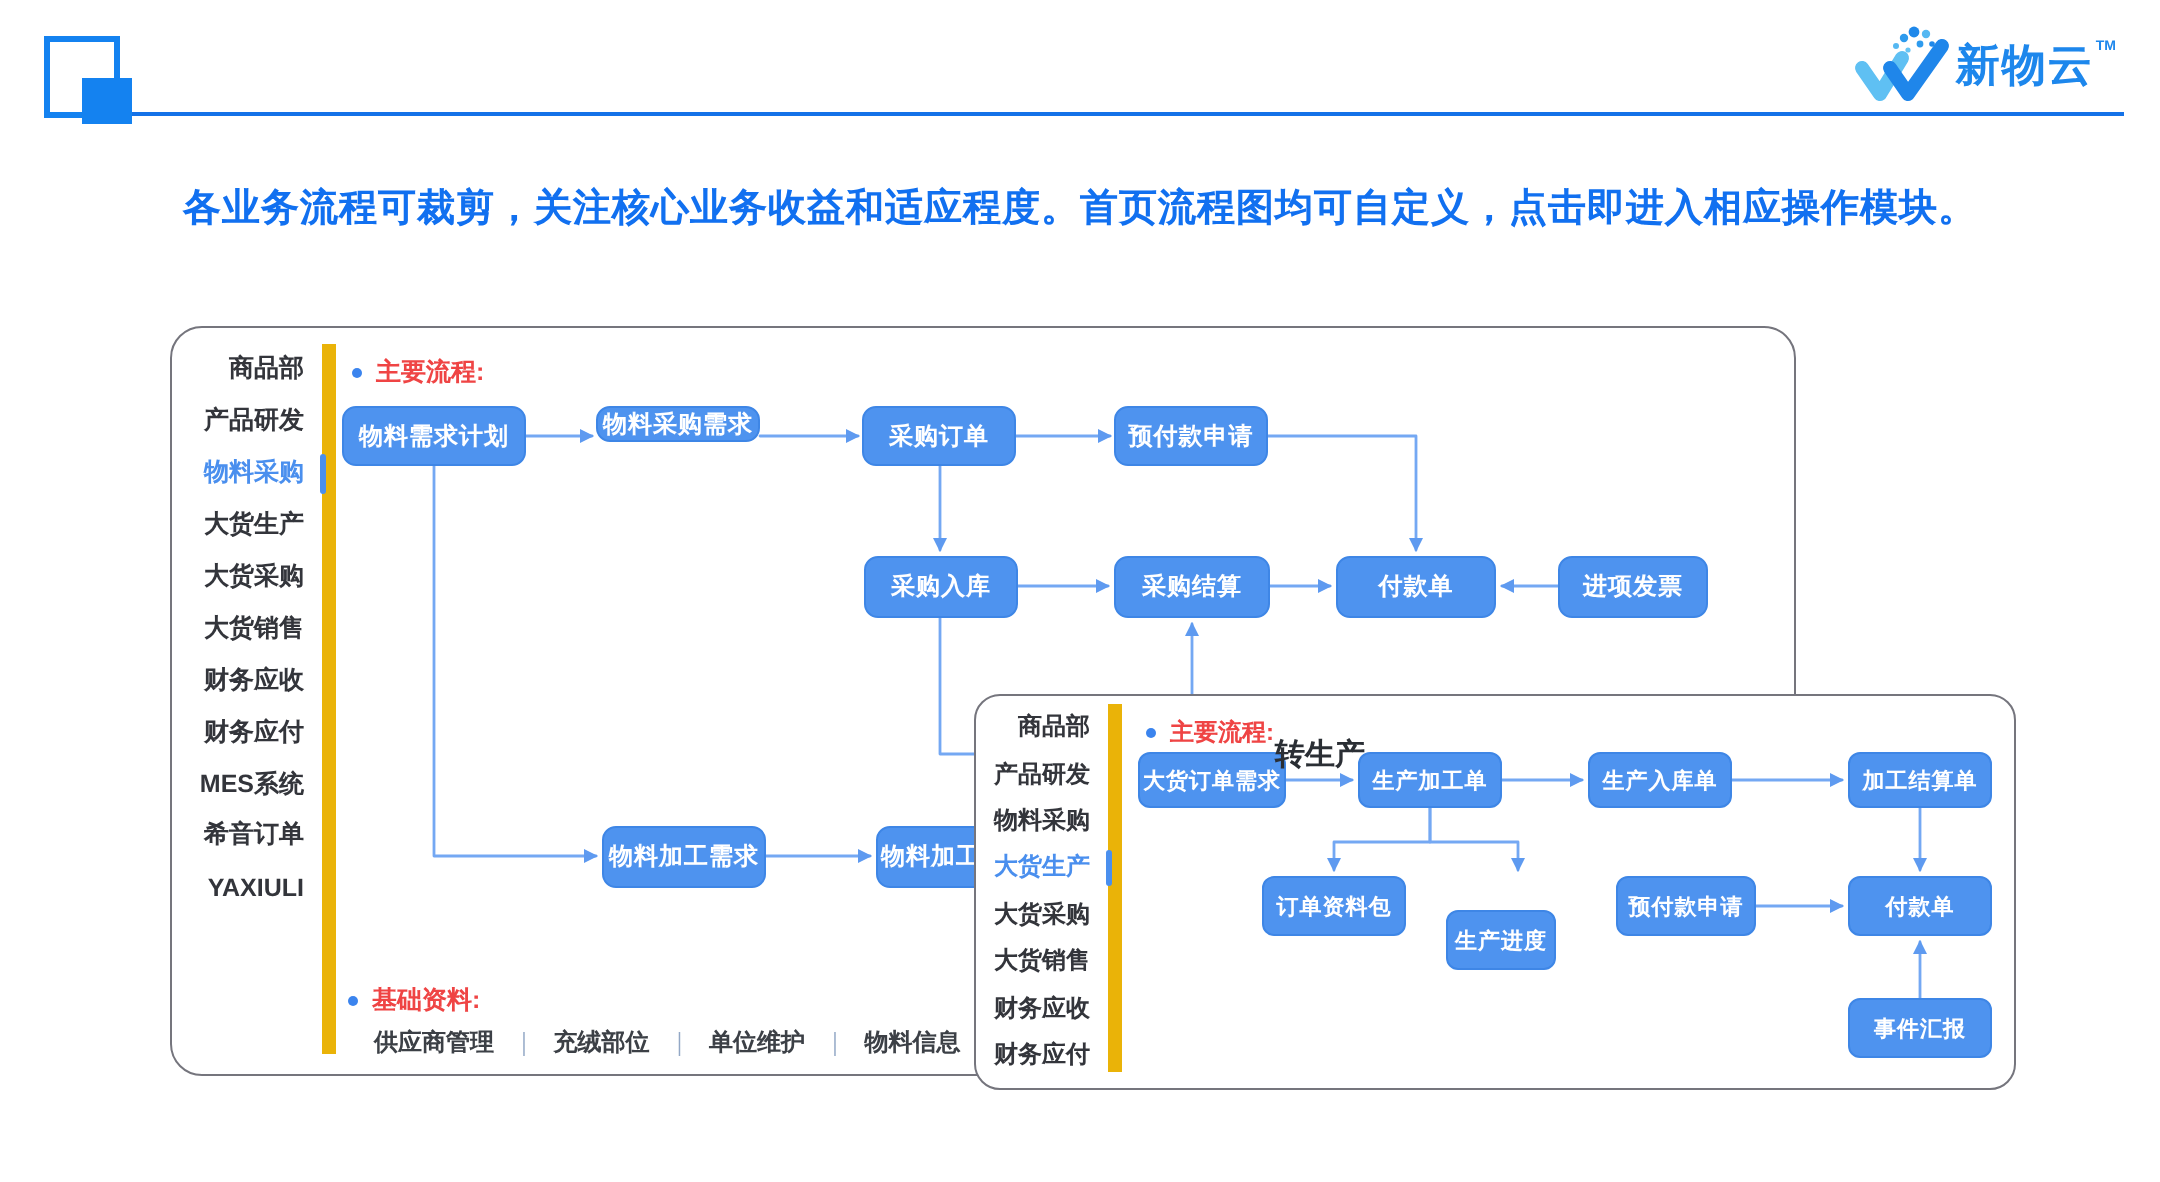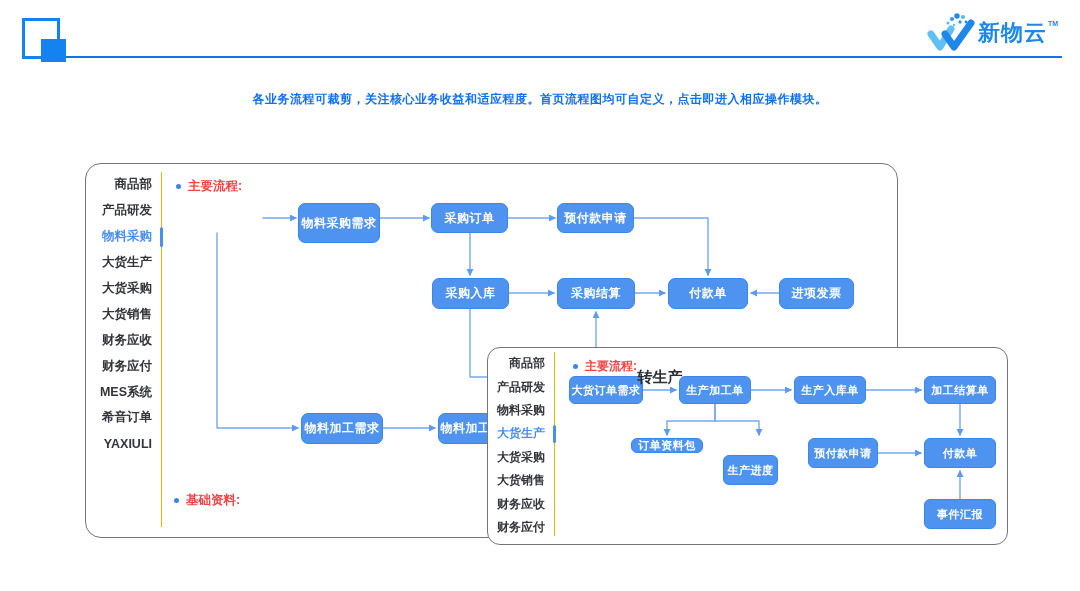--- a/index.html
+++ b/index.html
@@ -12,28 +12,28 @@
   .sq-fill{position:absolute;left:19px;top:25px;width:25px;height:23px;background:#1482f0;}
   .page-title{position:absolute;left:74px;top:16px;margin:0;font-size:26px;font-weight:bold;
               color:#0d6cdf;letter-spacing:2px;}
   .title-underline{position:absolute;left:66px;top:56px;width:996px;height:2.4px;background:#1472e8;}
   .logo{position:absolute;right:22px;top:12px;display:flex;align-items:flex-start;}
   .logo-text{font-size:22px;font-weight:bold;color:#1d87ec;letter-spacing:1px;margin-top:6px;}
   .logo-tm{font-size:7px;color:#1d87ec;font-weight:bold;margin-top:8px;margin-left:1px;}
 
   
   .subtitle{position:absolute;left:0;top:91px;width:100%;margin:0;text-align:center;
-            font-size:12px;font-weight:bold;color:#1170f0;letter-spacing:0.5px;}
+            font-size:19px;font-weight:bold;color:#1170f0;letter-spacing:0.5px;}
 
   
   .panel{position:absolute;background:#fff;border:1.5px solid #75757d;border-radius:16px;box-sizing:border-box;}
   .panel-0{left:85px;top:163px;width:813px;height:375px;}
   .panel-1{left:487px;top:347px;width:521px;height:198px;border-radius:13px;}
 
-  .sidebar{position:absolute;left:0;top:8px;bottom:10px;width:75px;border-right:1px solid #eab308;}
+  .sidebar{position:absolute;left:0;top:8px;bottom:10px;width:75px;border-right:7px solid #eab308;}
   .panel-1 .sidebar{width:66px;top:4px;bottom:8px;}
   .sidebar-item{height:25.9px;display:flex;align-items:center;justify-content:flex-end;
                 padding-right:9px;font-size:12.5px;font-weight:bold;color:#33353b;position:relative;cursor:pointer;}
   .panel-1 .sidebar-item{height:23.4px;font-size:12px;}
   .sidebar-item.selected{color:#4a8fee;}
   .sidebar-item.selected::after{content:"";position:absolute;right:-2px;top:3px;bottom:3px;width:3px;
                 background:#4a8fee;border-radius:2px;}
 
   .flow-area{position:absolute;inset:0;}
   svg.edges{position:absolute;inset:0;width:100%;height:100%;overflow:visible;}
@@ -107,21 +107,23 @@
           <polyline points="297,264 349,264" marker-end="url(#ah0)"></polyline>
         </svg>
       <div class="flow-label p0-flow-label">
         <span class="dot"></span>
         <span>主要流程:</span>
       </div>
       <div class="base-label">
         <span class="dot"></span>
         <span>基础资料:</span>
       </div>
-        <div class="flow-node" style="left: 212px; top: 39px; width: 82px; height: 40px;">物料采购需求</div>
+      <div class="base-items"><span class="base-item">供应商管理</span><span class="base-sep">｜</span><span class="base-item">充绒部位</span><span class="base-sep">｜</span><span class="base-item">单位维护</span><span class="base-sep">｜</span><span class="base-item">物料信息</span></div>
+    <div class="flow-node" style="left: 85px; top: 39px; width: 92px; height: 30px;">物料需求计划</div>
+        <div class="flow-node" style="left: 212px; top: 39px; width: 82px; height: 18px;">物料采购需求</div>
         <div class="flow-node" style="left: 345px; top: 39px; width: 77px; height: 30px; text-align: right;">采购订单</div>
         <div class="flow-node" style="left: 471px; top: 39px; width: 77px; height: 30px;">预付款申请</div>
         <div class="flow-node" style="left: 346px; top: 114px; width: 77px; height: 31px;">采购入库</div>
         <div class="flow-node" style="left: 471px; top: 114px; width: 78px; height: 31px;">采购结算</div>
         <div class="flow-node" style="left: 582px; top: 114px; width: 80px; height: 31px;">付款单</div>
         <div class="flow-node" style="left: 693px; top: 114px; width: 75px; height: 31px;">进项发票</div>
         <div class="flow-node" style="left: 215px; top: 249px; width: 82px; height: 31px;">物料加工需求</div>
         <div class="flow-node" style="left: 352px; top: 249px; width: 80px; height: 31px;">物料加工订单</div>
       </div>
     <aside class="sidebar">
@@ -157,21 +159,21 @@
           <polyline points="472,151 472,123" marker-end="url(#ah1)"></polyline>
         </svg>
       <div class="flow-label p1-flow-label">
         <span class="dot"></span>
         <span>主要流程:</span>
       </div>
     <div class="flow-node" style="left: 81px; top: 28px; width: 74px; height: 28px;">大货订单需求</div>
         <div class="flow-node" style="left: 191px; top: 28px; width: 72px; height: 28px;">生产加工单</div>
         <div class="flow-node" style="left: 306px; top: 28px; width: 72px; height: 28px;">生产入库单</div>
         <div class="flow-node" style="left: 436px; top: 28px; width: 72px; height: 28px;">加工结算单</div>
-        <div class="flow-node" style="left: 143px; top: 90px; width: 72px; height: 15px;">订单资料包</div>
+        <div class="flow-node" style="left: 143px; top: 90px; width: 72px; height: 30px;">订单资料包</div>
         <div class="flow-node" style="left: 235px; top: 90px; width: 55px; height: 30px; margin-top: 17px;">生产进度</div>
         <div class="flow-node" style="left: 320px; top: 90px; width: 70px; height: 30px;">预付款申请</div>
         <div class="flow-node" style="left: 436px; top: 90px; width: 72px; height: 30px;">付款单</div>
         <div class="flow-node" style="left: 436px; top: 151px; width: 72px; height: 30px;">事件汇报</div>
         <div class="edge-label" style="left: 148px; top: 20px; width: 48px;">转生产</div>
       </div>
     <aside class="sidebar">
         <div class="sidebar-item">商品部</div>
         <div class="sidebar-item">产品研发</div>
         <div class="sidebar-item">物料采购</div>

